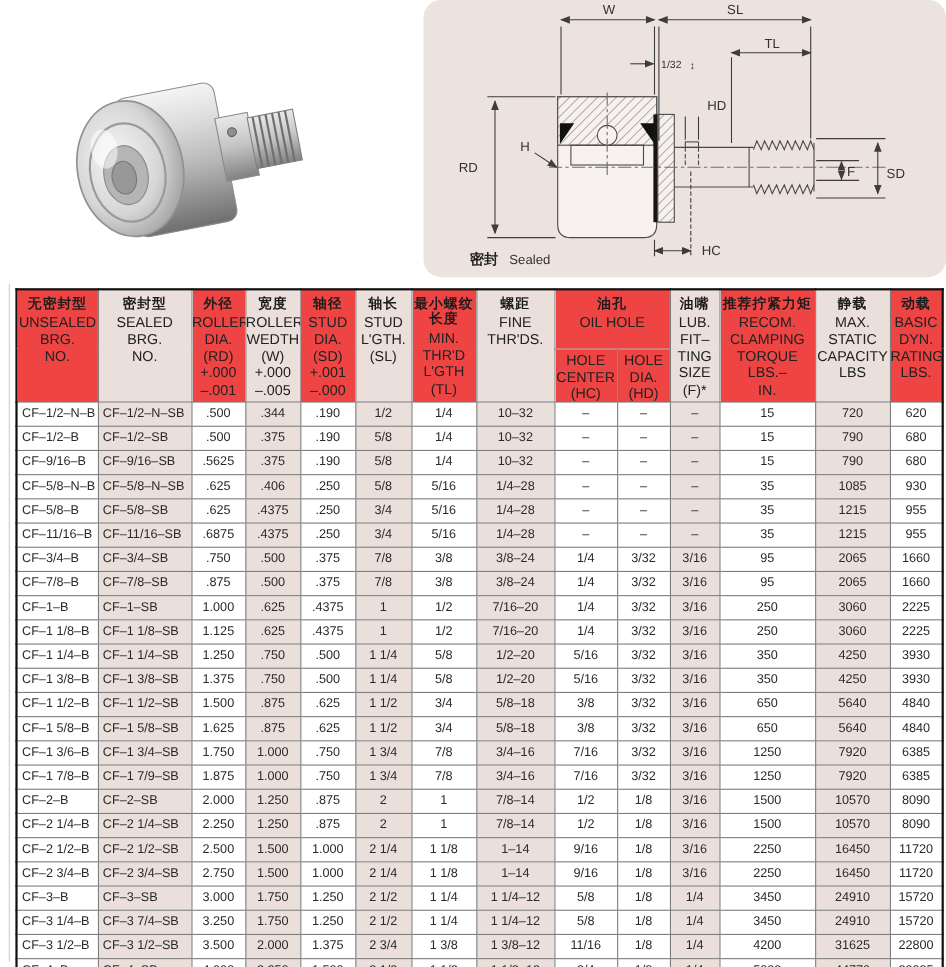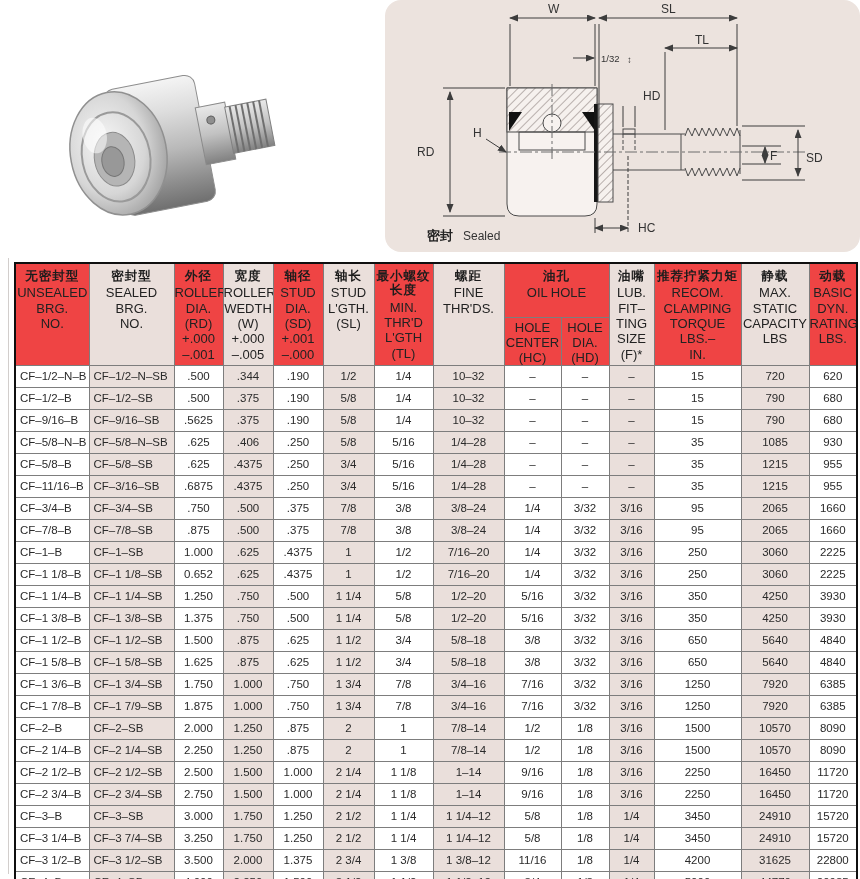--- a/index.html
+++ b/index.html
@@ -374,21 +374,21 @@
         <td class="shade">1/4–28</td>
         <td>–</td>
         <td>–</td>
         <td class="shade">–</td>
         <td>35</td>
         <td class="shade">1215</td>
         <td>955</td>
       </tr>
       <tr>
         <td class="name">CF–11/16–B</td>
-        <td class="name shade">CF–3/16–SB</td>
+        <td class="name shade">CF–11/16–SB</td>
         <td>.6875</td>
         <td class="shade">.4375</td>
         <td>.250</td>
         <td class="shade">3/4</td>
         <td>5/16</td>
         <td class="shade">1/4–28</td>
         <td>–</td>
         <td>–</td>
         <td class="shade">–</td>
         <td>35</td>
@@ -439,21 +439,21 @@
         <td>1/4</td>
         <td>3/32</td>
         <td class="shade">3/16</td>
         <td>250</td>
         <td class="shade">3060</td>
         <td>2225</td>
       </tr>
       <tr>
         <td class="name">CF–1 1/8–B</td>
         <td class="name shade">CF–1 1/8–SB</td>
-        <td>0.652</td>
+        <td>1.125</td>
         <td class="shade">.625</td>
         <td>.4375</td>
         <td class="shade">1</td>
         <td>1/2</td>
         <td class="shade">7/16–20</td>
         <td>1/4</td>
         <td>3/32</td>
         <td class="shade">3/16</td>
         <td>250</td>
         <td class="shade">3060</td>

